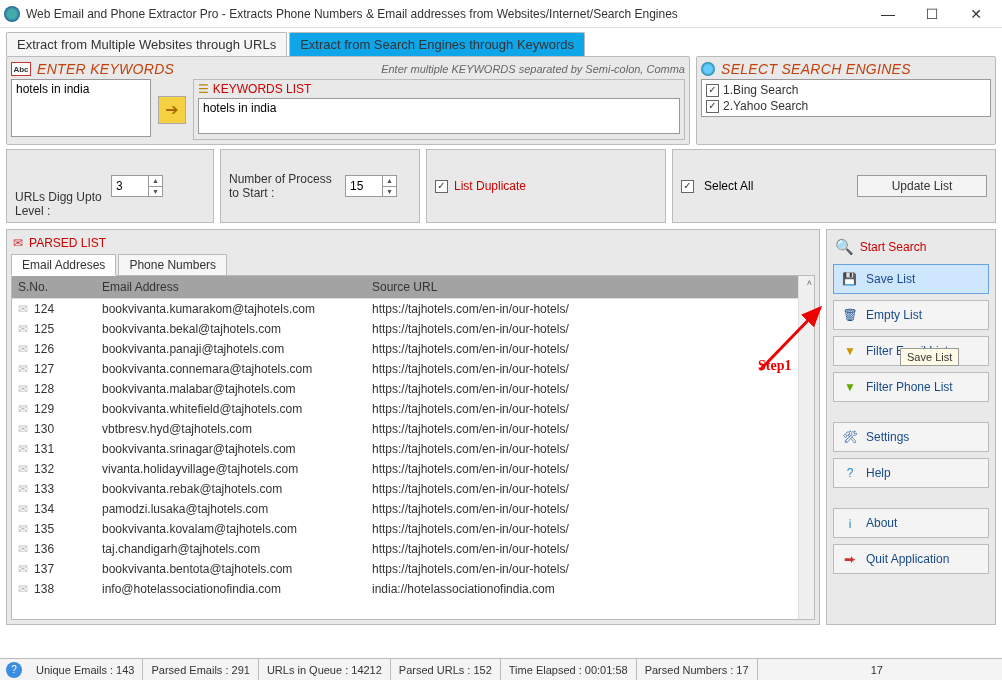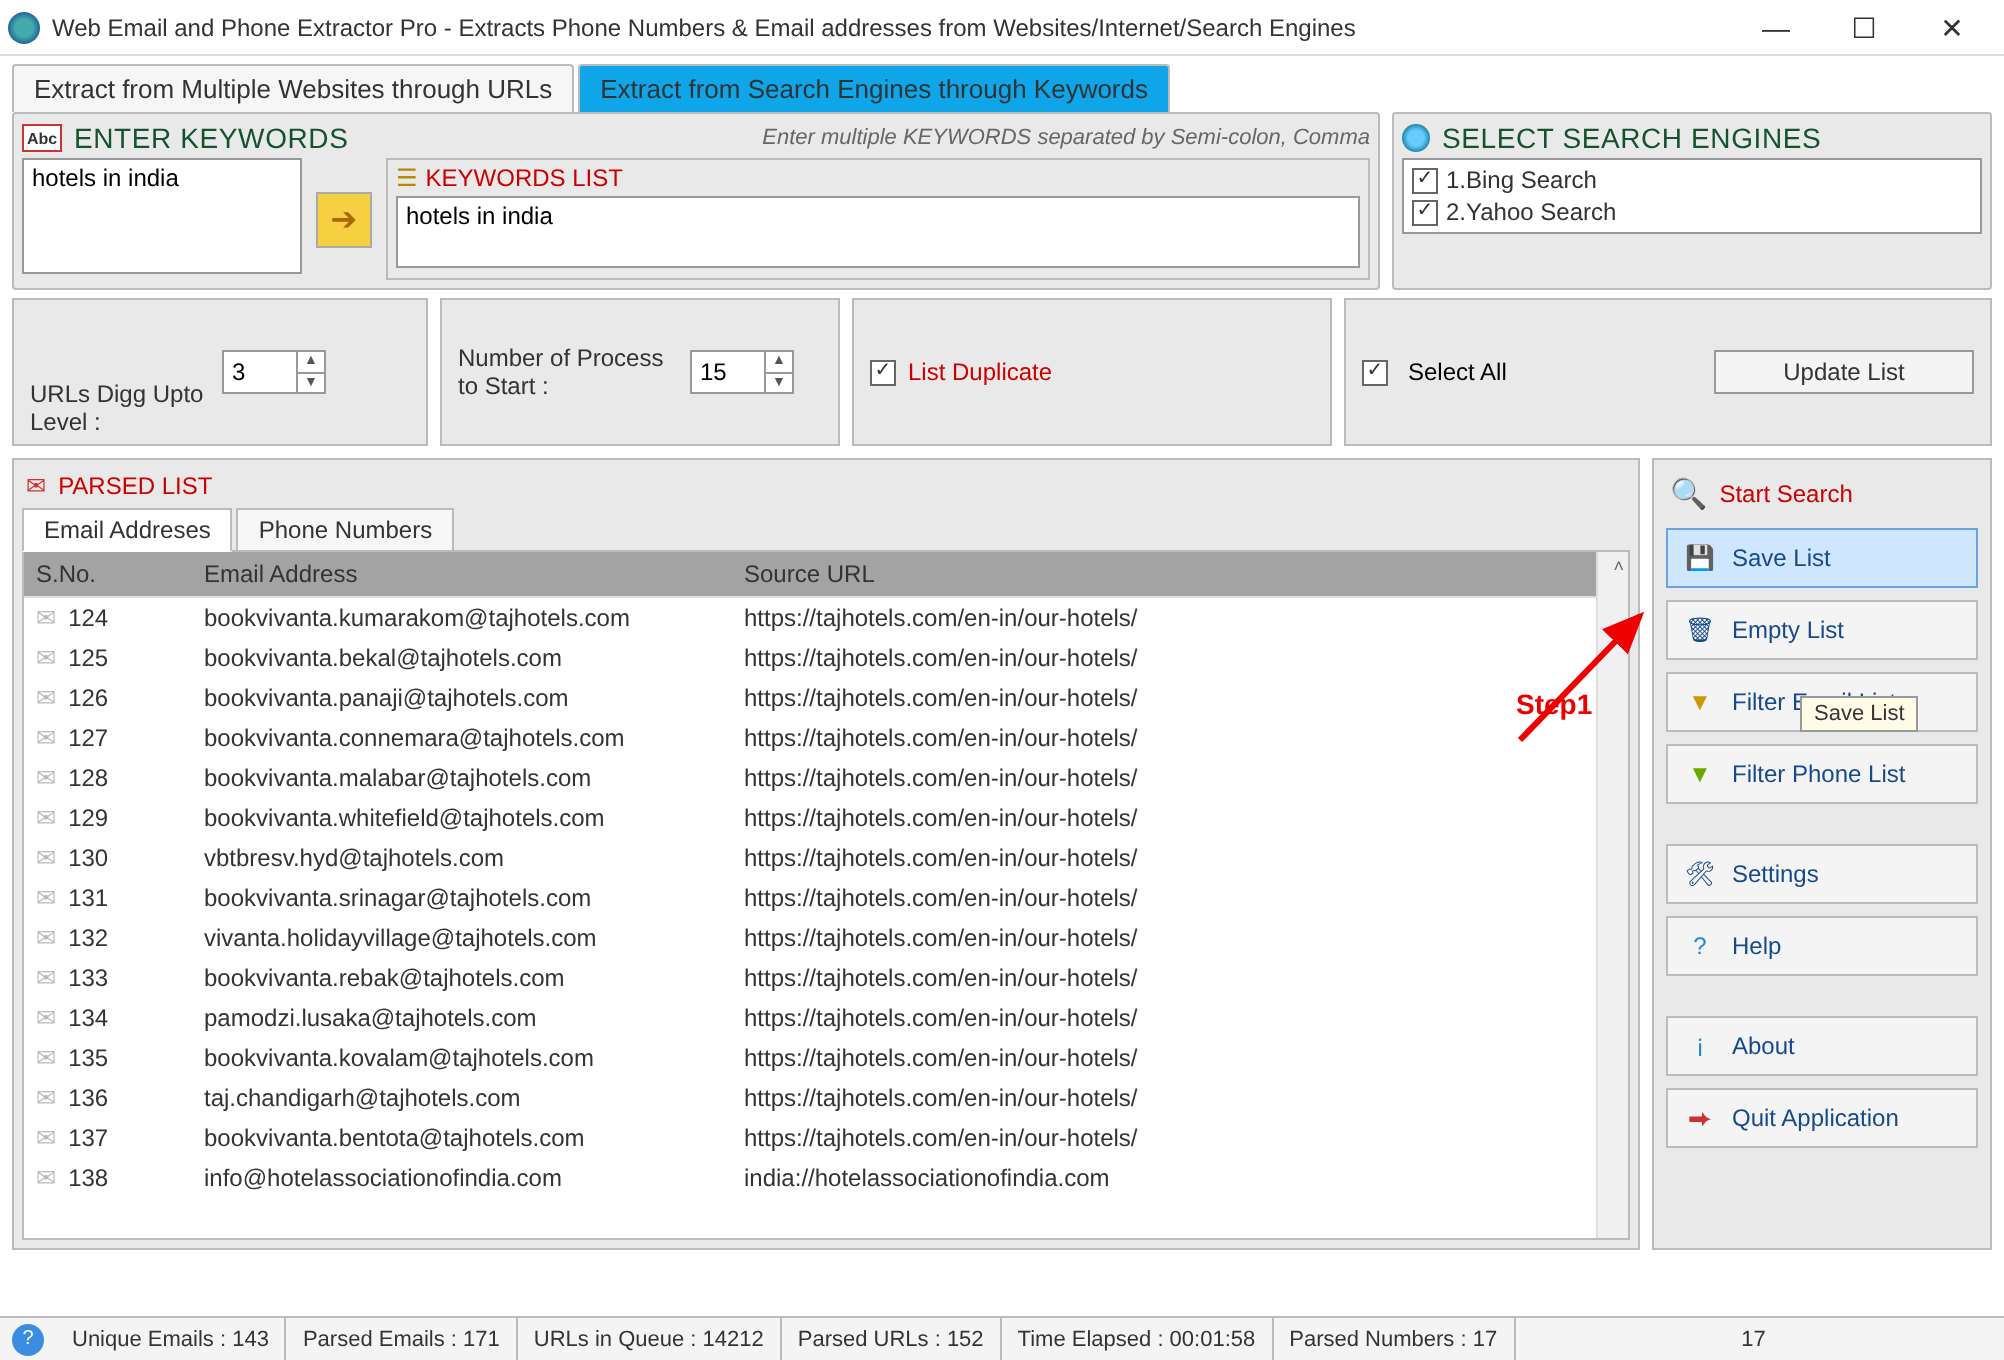--- a/index.html
+++ b/index.html
@@ -17,21 +17,21 @@
 
 
 .top-tabs { display:flex; }
 .top-tab { padding: 4px 10px; border:1px solid #bbb; border-bottom:none; background:#f6f6f6; color:#333; font-size:13px; border-radius:2px 2px 0 0; margin-right:2px; }
 .top-tab.active { background:#0ea5e9; font-weight:normal; position:relative; z-index:2; }
 
 
 .panel-row { display:flex; gap:6px; }
 .panel { border:1px solid #bbb; background:#e9e9e9; padding:4px; border-radius:2px; }
 .hdr { display:flex; align-items:center; gap:6px; margin-bottom:2px; }
-.hdr-title { color:#14532d; font-size:14px; letter-spacing:.3px; }
+.hdr-title { color:#c2410c; font-size:14px; letter-spacing:.3px;font-style:italic; }
 .hdr-sub { color:#666; font-style:italic; font-size:11px; }
 
 
 .kw-panel { flex:1; }
 .kw-body { display:flex; gap:4px; }
 .kw-input-wrap { flex:0 0 140px; }
 .kw-input { width:100%; height:58px; border:1px solid #999; background:#fff; padding:2px 4px; resize:none; font-size:12px; }
 .kw-arrow-wrap { width:34px; display:flex; align-items:center; justify-content:center; }
 .kw-arrow { width:28px; height:28px; border:1px solid #aaa; background:#f5d040; display:flex; align-items:center; justify-content:center; font-size:16px; color:#a60; }
 .kw-list-wrap { flex:1; border:1px solid #bbb; background:#e9e9e9; padding:2px 4px 4px 4px; }
@@ -82,21 +82,21 @@
 .side-btn.highlight { background:#cfe6ff; border-color:#69a3e0; }
 .side-icon { width:16px; height:16px; display:inline-flex; align-items:center; justify-content:center; }
 .side-gap { height:8px; }
 
 
 .tooltip { position:absolute; left:900px; top:348px; background:#fffbe6; border:1px solid #999; padding:2px 6px; font-size:11px; color:#333; z-index:10; }
 
 
 .arrow-ann { position:absolute; left:752px; top:298px; width:80px; height:80px; pointer-events:none; z-index:9; }
 .arrow-ann svg { width:100%; height:100%; }
-.step-label { position:absolute; left:758px; top:344px; color:#e00; font-weight:bold; font-size:14px; z-index:9; }
+.step-label { position:absolute; left:758px; top:358px; color:#e00; font-weight:bold; font-size:14px; z-index:9;font-family:Liberation Serif, serif; }
 
 
 .statusbar { position:absolute; bottom:0; left:0; right:0; height:22px; border-top:1px solid #bbb; background:#f4f4f4; display:flex; align-items:center; padding:0 6px; gap:0; }
 .status-seg { border-right:1px solid #bbb; padding:0 8px; color:#333; font-size:11px; height:100%; display:flex; align-items:center; }
 .status-help { width:16px; height:16px; border-radius:50%; background:#3a8de0; color:#fff; display:flex; align-items:center; justify-content:center; font-size:10px; margin-right:6px; }
 .ico-abc { border:1px solid #c33; color:#333; font-size:8px; font-weight:bold; display:inline-flex; align-items:center; justify-content:center; background:#fff; width:20px; height:14px; }
 .ico-globe { width:14px; height:14px; border-radius:50%; background:radial-gradient(circle,#6cf 40%,#28a 70%); display:inline-block; }
 .ico-list { color:#b80; }
 .ico-mag { color:#c00; font-size:15px; }
 </style>
@@ -403,19 +403,19 @@
         </marker>
       </defs>
     <line x1="8" y1="72" x2="68" y2="10" stroke="#e00" stroke-width="3" marker-end="url(#ah)"></line>
   </svg>
 </div>
 <div class="step-label">Step1</div>
 
 <div class="statusbar">
   <div class="status-help">?</div>
   <div class="status-seg">Unique Emails :  143</div>
-  <div class="status-seg">Parsed Emails :   171</div>
+  <div class="status-seg">Parsed Emails :   291</div>
   <div class="status-seg">URLs in Queue :  14212</div>
   <div class="status-seg">Parsed URLs :  152</div>
   <div class="status-seg">Time Elapsed :   00:01:58</div>
   <div class="status-seg">Parsed Numbers :  17</div>
   <div class="status-seg" style="flex:1; justify-content:center; border-right:none;">17</div>
 </div>
 
 </body></html>

